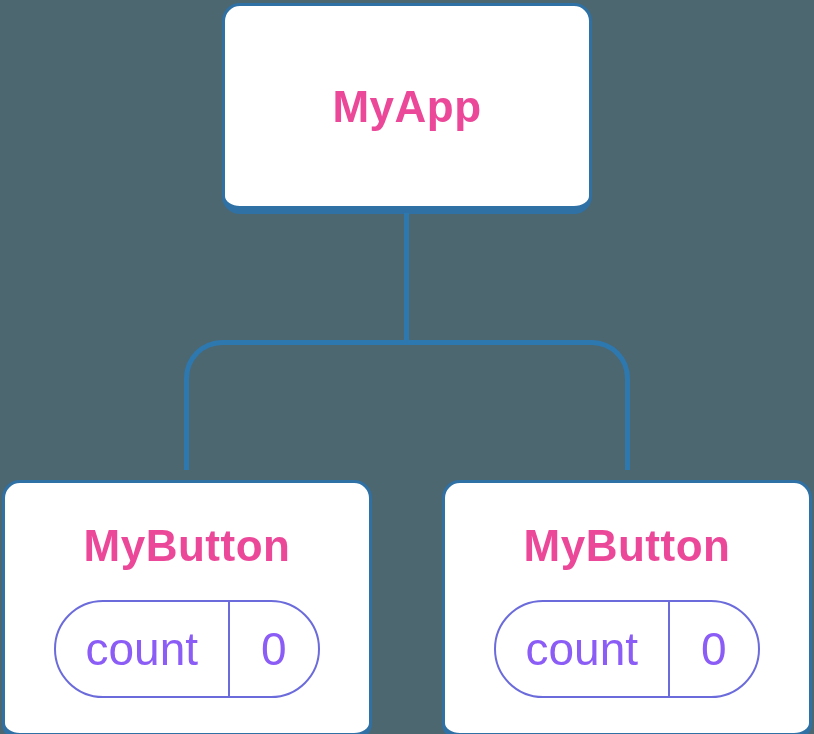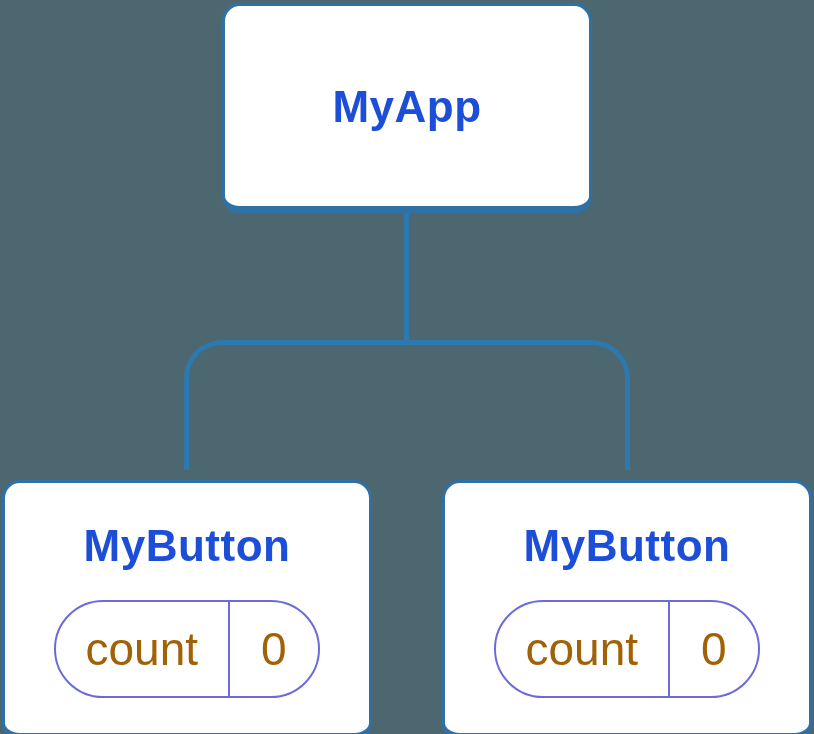--- a/index.html
+++ b/index.html
@@ -37,21 +37,21 @@
   .node--child {
     top: 480px;
     width: 370px;
     height: 261px;
     padding-top: 36px;
   }
   .node--child-left  { left: 2px; }
   .node--child-right { left: 442px; }
 
   .node-title {
-    color: #1d4ed8;
+    color: #ec4899;
     font-size: 44px;
     font-weight: 600;
     line-height: 53px;
     letter-spacing: 0.5px;
     white-space: nowrap;
   }
 
   
   .connector-stem {
     position: absolute;
@@ -83,21 +83,21 @@
     background: #ffffff;
     border: 2.5px solid #6b6bdb;
     border-radius: 49px;
     display: flex;
     overflow: hidden;
   }
   .state-pill .cell {
     display: flex;
     align-items: center;
     justify-content: center;
-    color: #a16207;
+    color: #8b5cf6;
     font-size: 46px;
     font-weight: 400;
     white-space: nowrap;
   }
   .state-pill .cell--name {
     flex: 0 0 65.5%;
     border-right: 2.5px solid #6b6bdb;
   }
   .state-pill .cell--value {
     flex: 1 1 auto;

